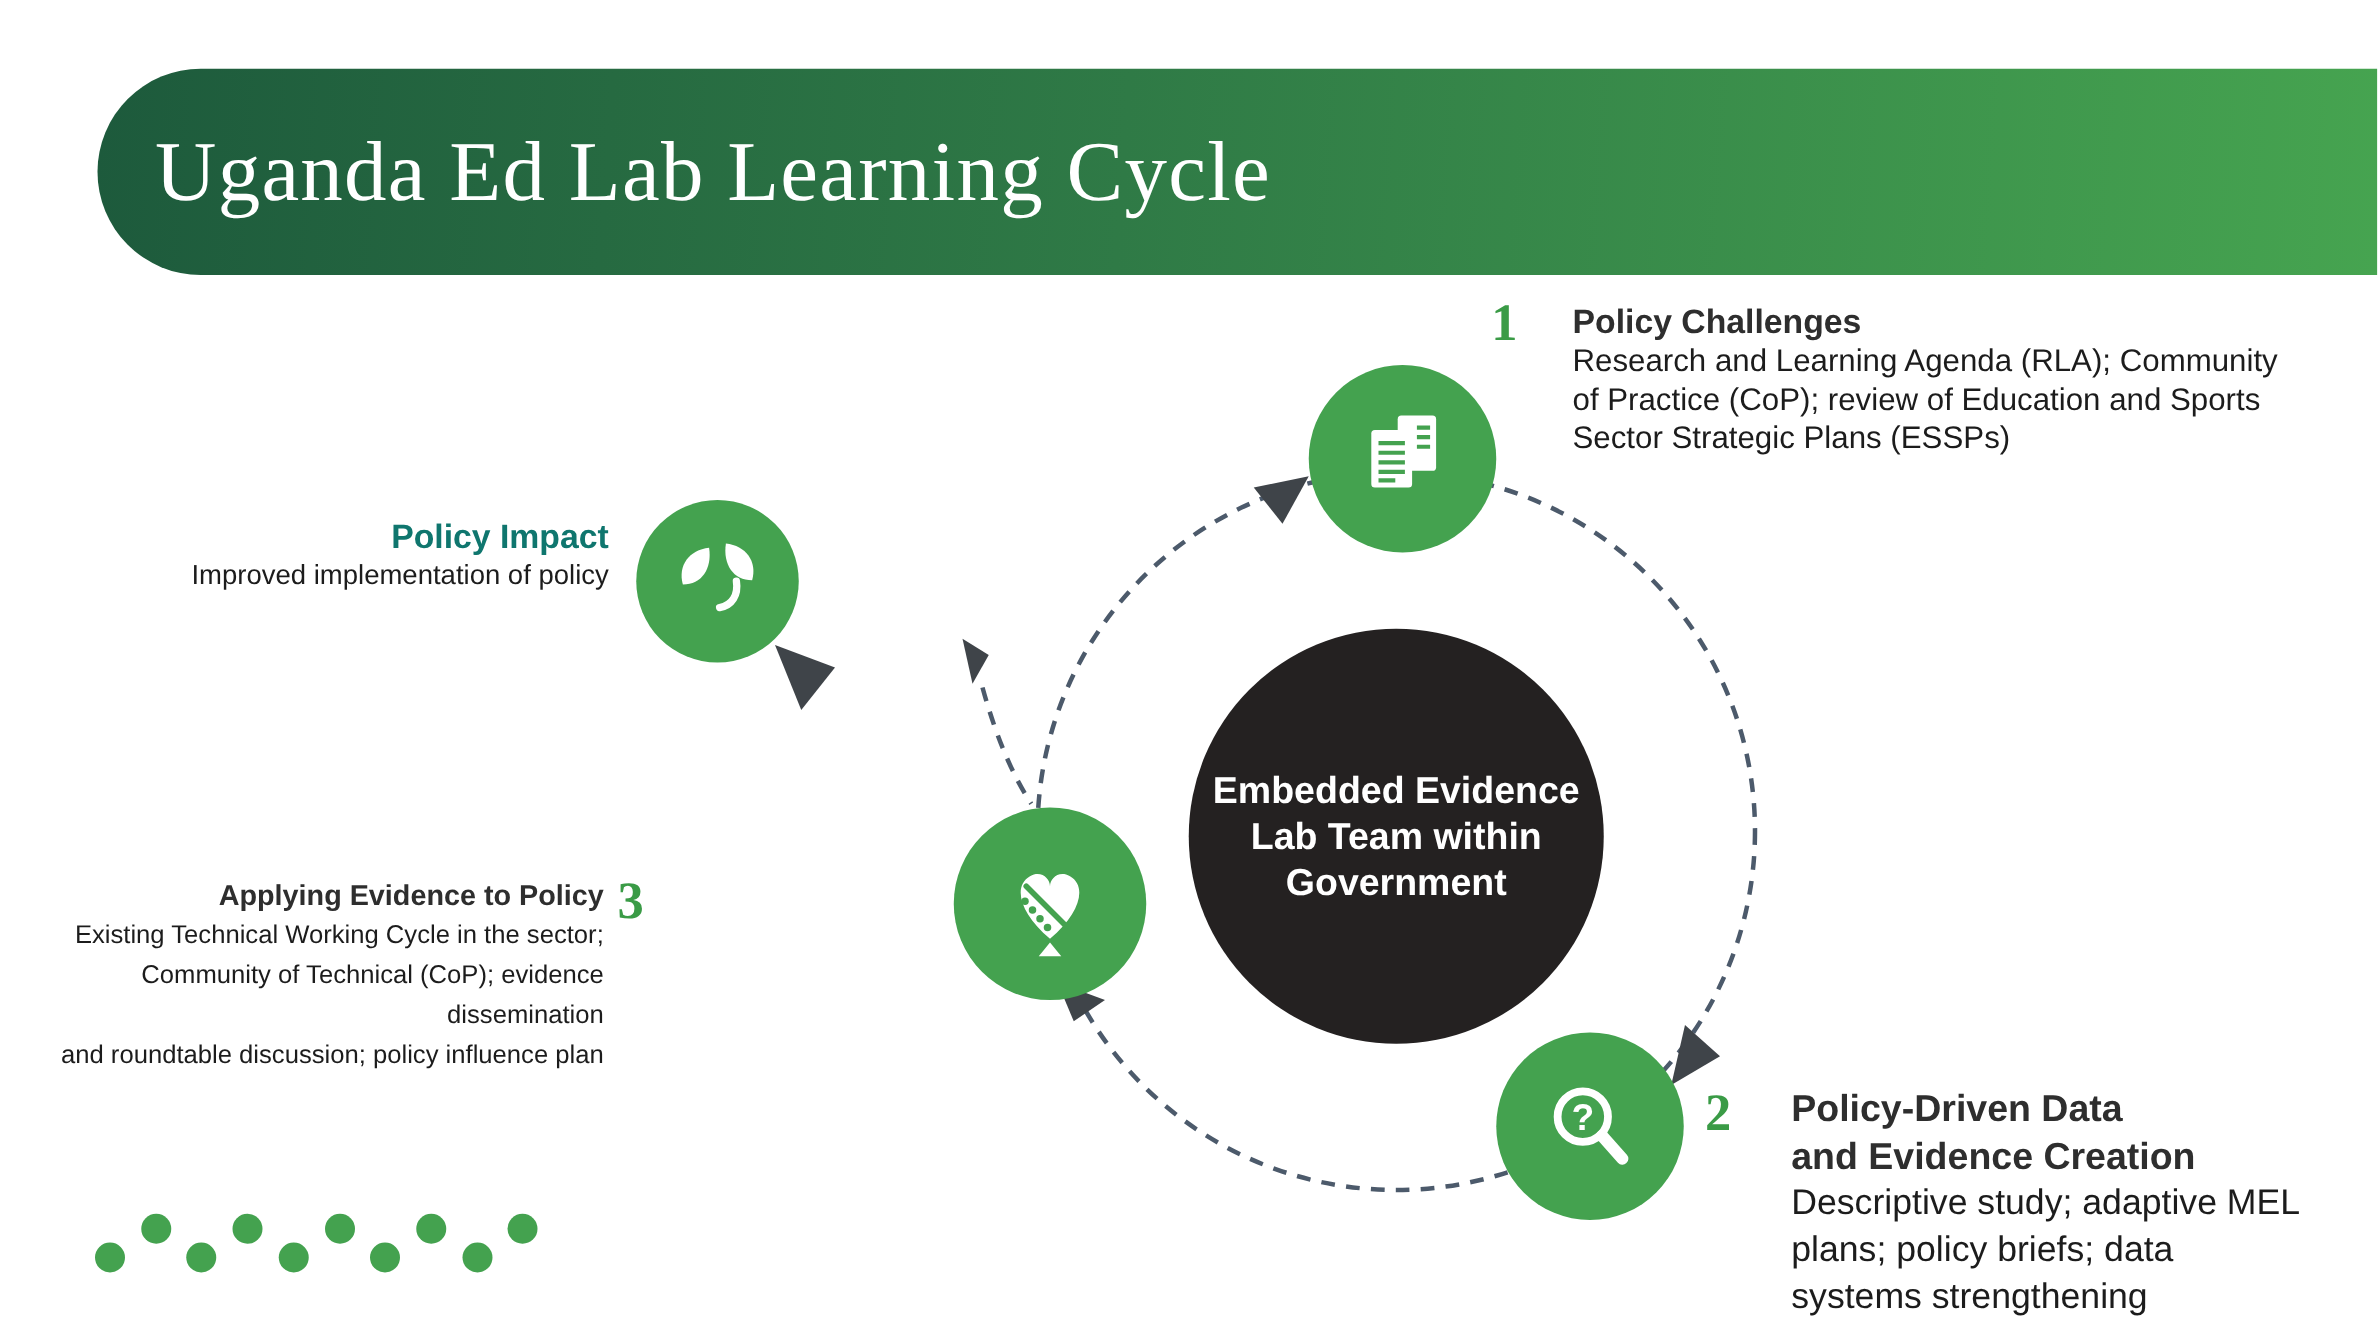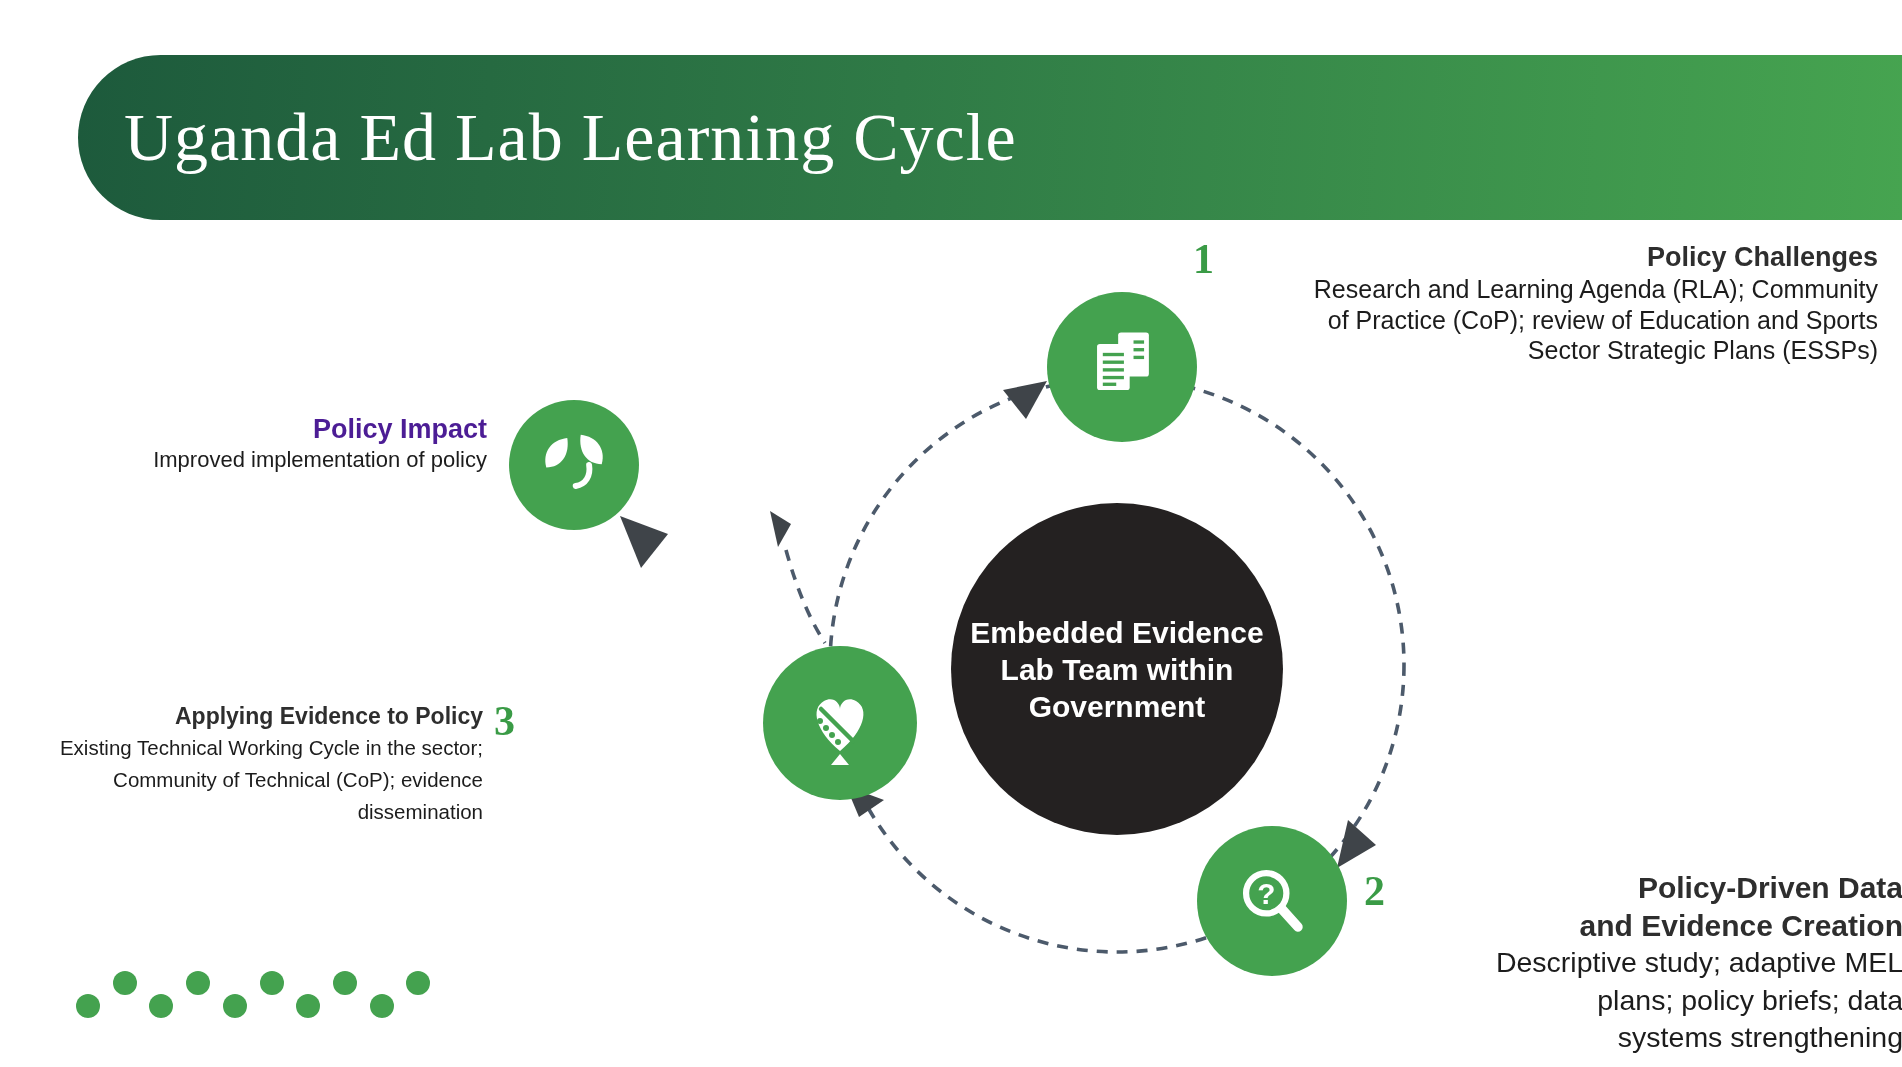--- a/index.html
+++ b/index.html
@@ -39,32 +39,32 @@
   .hub{
     position:absolute;left:951px;top:503px;width:332px;height:332px;border-radius:50%;
     background:var(--center-circle);z-index:3;
     display:flex;align-items:center;justify-content:center;text-align:center;
   }
   .hub .hub-text{color:#ffffff;font-weight:700;font-size:30px;line-height:37px;}
   .num{
     position:absolute;z-index:4;color:var(--num-green);
     font-family:"Liberation Serif", serif;font-weight:700;font-size:42px;line-height:1;
   }
-  .tblock{position:absolute;z-index:4;text-align:right;}
+  .tblock{position:absolute;z-index:4;}
   .tblock .head{font-weight:700;color:var(--heading);}
   .tblock .line{color:var(--body);}
   .tb1 .head{font-size:27px;line-height:34px;}
   .tb1 .line{font-size:25px;line-height:30.5px;}
   .tb2 .head{font-size:30px;line-height:37.5px;}
   .tb2 .line{font-size:28.5px;line-height:37.5px;}
   .tb3{text-align:right;}
   .tb3 .head{font-size:23px;line-height:31px;}
   .tb3 .line{font-size:20.5px;line-height:32px;}
   .tbi{text-align:right;}
-  .tbi .head{font-size:27px;line-height:33px;color:#4c1d95;}
+  .tbi .head{font-size:27px;line-height:33px;color:#0f766e;}
   .tbi .line{font-size:22px;line-height:28px;}
   .dot{position:absolute;width:24px;height:24px;border-radius:50%;background:var(--green);z-index:2;}
   .iconsvg{display:block;}
 </style>
 </head>
 <body>
 
 <div class="stage">
 
   <div class="banner">
@@ -148,20 +148,21 @@
     <div class="head">and Evidence Creation</div>
     <div class="line">Descriptive study; adaptive MEL</div>
     <div class="line">plans; policy briefs; data</div>
     <div class="line">systems strengthening</div>
   </div>
 
   <div class="tblock tb3" style="left:28px;top:701px;width:455px;">
     <div class="head">Applying Evidence to Policy</div>
     <div class="line">Existing Technical Working Cycle in the sector;</div>
     <div class="line">Community of Technical (CoP); evidence dissemination</div>
+    <div class="line">and roundtable discussion; policy influence plan</div>
   </div>
 
   <div class="tblock tbi" style="left:95px;top:413px;width:392px;">
     <div class="head">Policy Impact</div>
     <div class="line">Improved implementation of policy</div>
   </div>
 
   <div>
       <span class="dot" style="left: 76px; top: 994px;"></span>
       <span class="dot" style="left: 112.7px; top: 971px;"></span>

